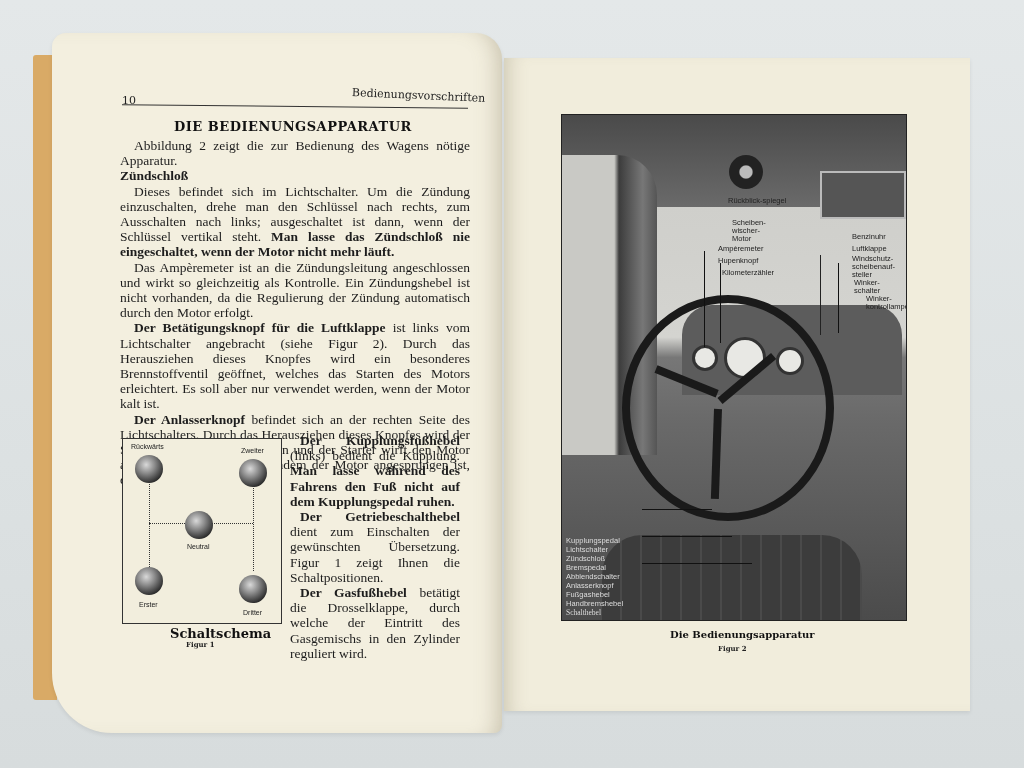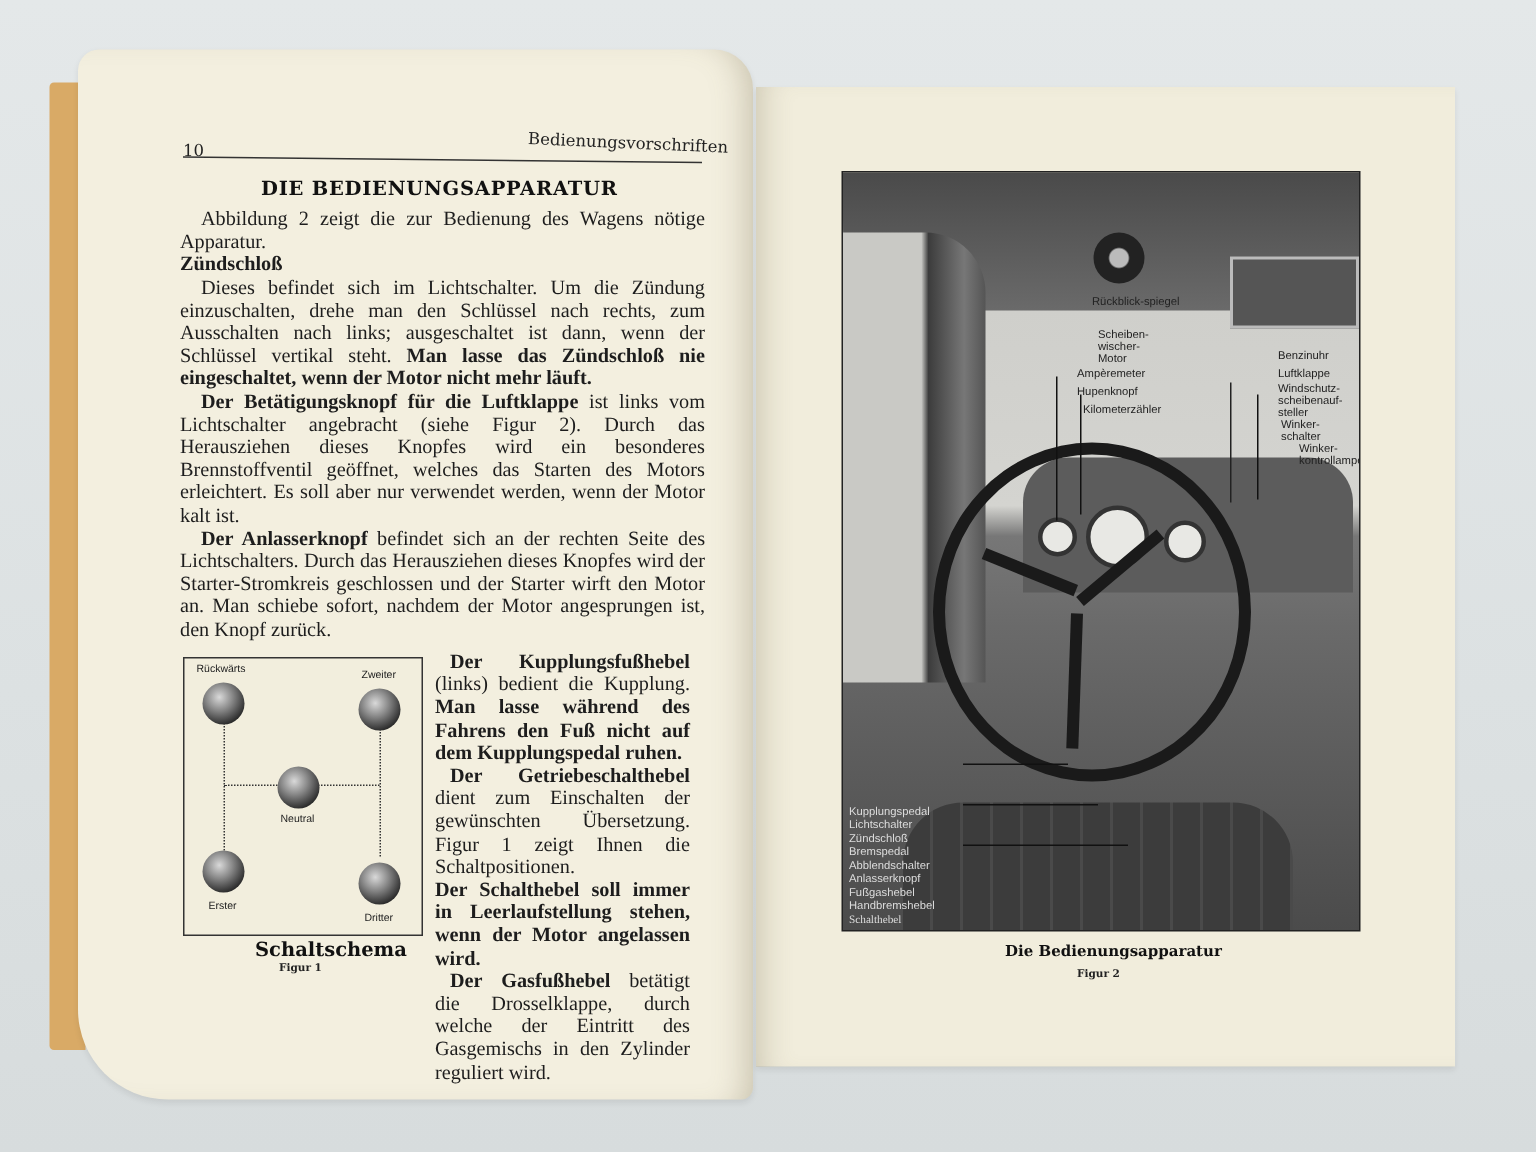--- a/index.html
+++ b/index.html
@@ -56,20 +56,21 @@
 
 <div class="page-num">10</div>
 <div class="running-head">Bedienungsvorschriften</div>
 <div class="head-rule"></div>
 <div class="title">DIE BEDIENUNGSAPPARATUR</div>
 
 <div class="body-text">
   <p>Abbildung 2 zeigt die zur Bedienung des Wagens nötige Apparatur.</p>
   <p class="sub">Zündschloß</p>
   <p><span>Dieses befindet sich im Lichtschalter. Um die Zündung einzuschalten, drehe man den Schlüssel nach rechts, zum Ausschalten nach links; ausgeschaltet ist dann, wenn der Schlüssel vertikal steht. </span><span class="b">Man lasse das Zündschloß nie eingeschaltet, wenn der Motor nicht mehr läuft.</span></p>
+  <p>Das Ampèremeter ist an die Zündungsleitung angeschlossen und wirkt so gleichzeitig als Kontrolle. Ein Zündungshebel ist nicht vorhanden, da die Regulierung der Zündung automatisch durch den Motor erfolgt.</p>
   <p><span class="b">Der Betätigungsknopf für die Luftklappe</span><span> ist links vom Lichtschalter angebracht (siehe Figur 2). Durch das Herausziehen dieses Knopfes wird ein besonderes Brennstoffventil geöffnet, welches das Starten des Motors erleichtert. Es soll aber nur verwendet werden, wenn der Motor kalt ist.</span></p>
   <p><span class="b">Der Anlasserknopf</span><span> befindet sich an der rechten Seite des Lichtschalters. Durch das Herausziehen dieses Knopfes wird der Starter-Stromkreis geschlossen und der Starter wirft den Motor an. Man schiebe sofort, nachdem der Motor angesprungen ist, den Knopf zurück.</span></p>
 </div>
 
 <div class="fig1">
   <div class="gate" style="left:26px;top:40px;height:92px;border-left-width:1.5px;"></div>
   <div class="gate" style="left:130px;top:40px;height:92px;border-left-width:1.5px;"></div>
   <div class="gate" style="left:26px;top:84px;width:104px;border-top-width:1.5px;"></div>
   <div class="blabel" style="left:8px;top:4px;">Rückwärts</div>
   <div class="ball" style="left:12px;top:16px;"></div>
@@ -81,21 +82,20 @@
   <div class="blabel" style="left:16px;top:162px;">Erster</div>
   <div class="ball" style="left:116px;top:136px;"></div>
   <div class="blabel" style="left:120px;top:170px;">Dritter</div>
 </div>
 <div class="fig1-cap">Schaltschema</div>
 <div class="fig1-sub">Figur 1</div>
 
 <div class="col2">
   <p><span class="b">Der Kupplungsfußhebel</span><span> (links) bedient die Kupplung. </span><span class="b">Man lasse während des Fahrens den Fuß nicht auf dem Kupplungspedal ruhen.</span></p>
   <p><span class="b">Der Getriebeschalthebel</span><span> dient zum Einschalten der gewünschten Übersetzung. Figur 1 zeigt Ihnen die Schaltpositionen.</span></p>
-  <p class="noind b">Der Schalthebel soll immer in Leerlaufstellung stehen, wenn der Motor angelassen wird.</p>
   <p><span class="b">Der Gasfußhebel</span><span> betätigt die Drosselklappe, durch welche der Eintritt des Gasgemischs in den Zylinder reguliert wird.</span></p>
 </div>
 
 <div class="photo">
   <div class="roof"></div>
   <div class="pillar"></div>
   <div class="wiper"></div>
   <div class="mirror"></div>
   <div class="dash"></div>
   <div class="gauge" style="left:130px;top:230px;width:20px;height:20px;"></div>

